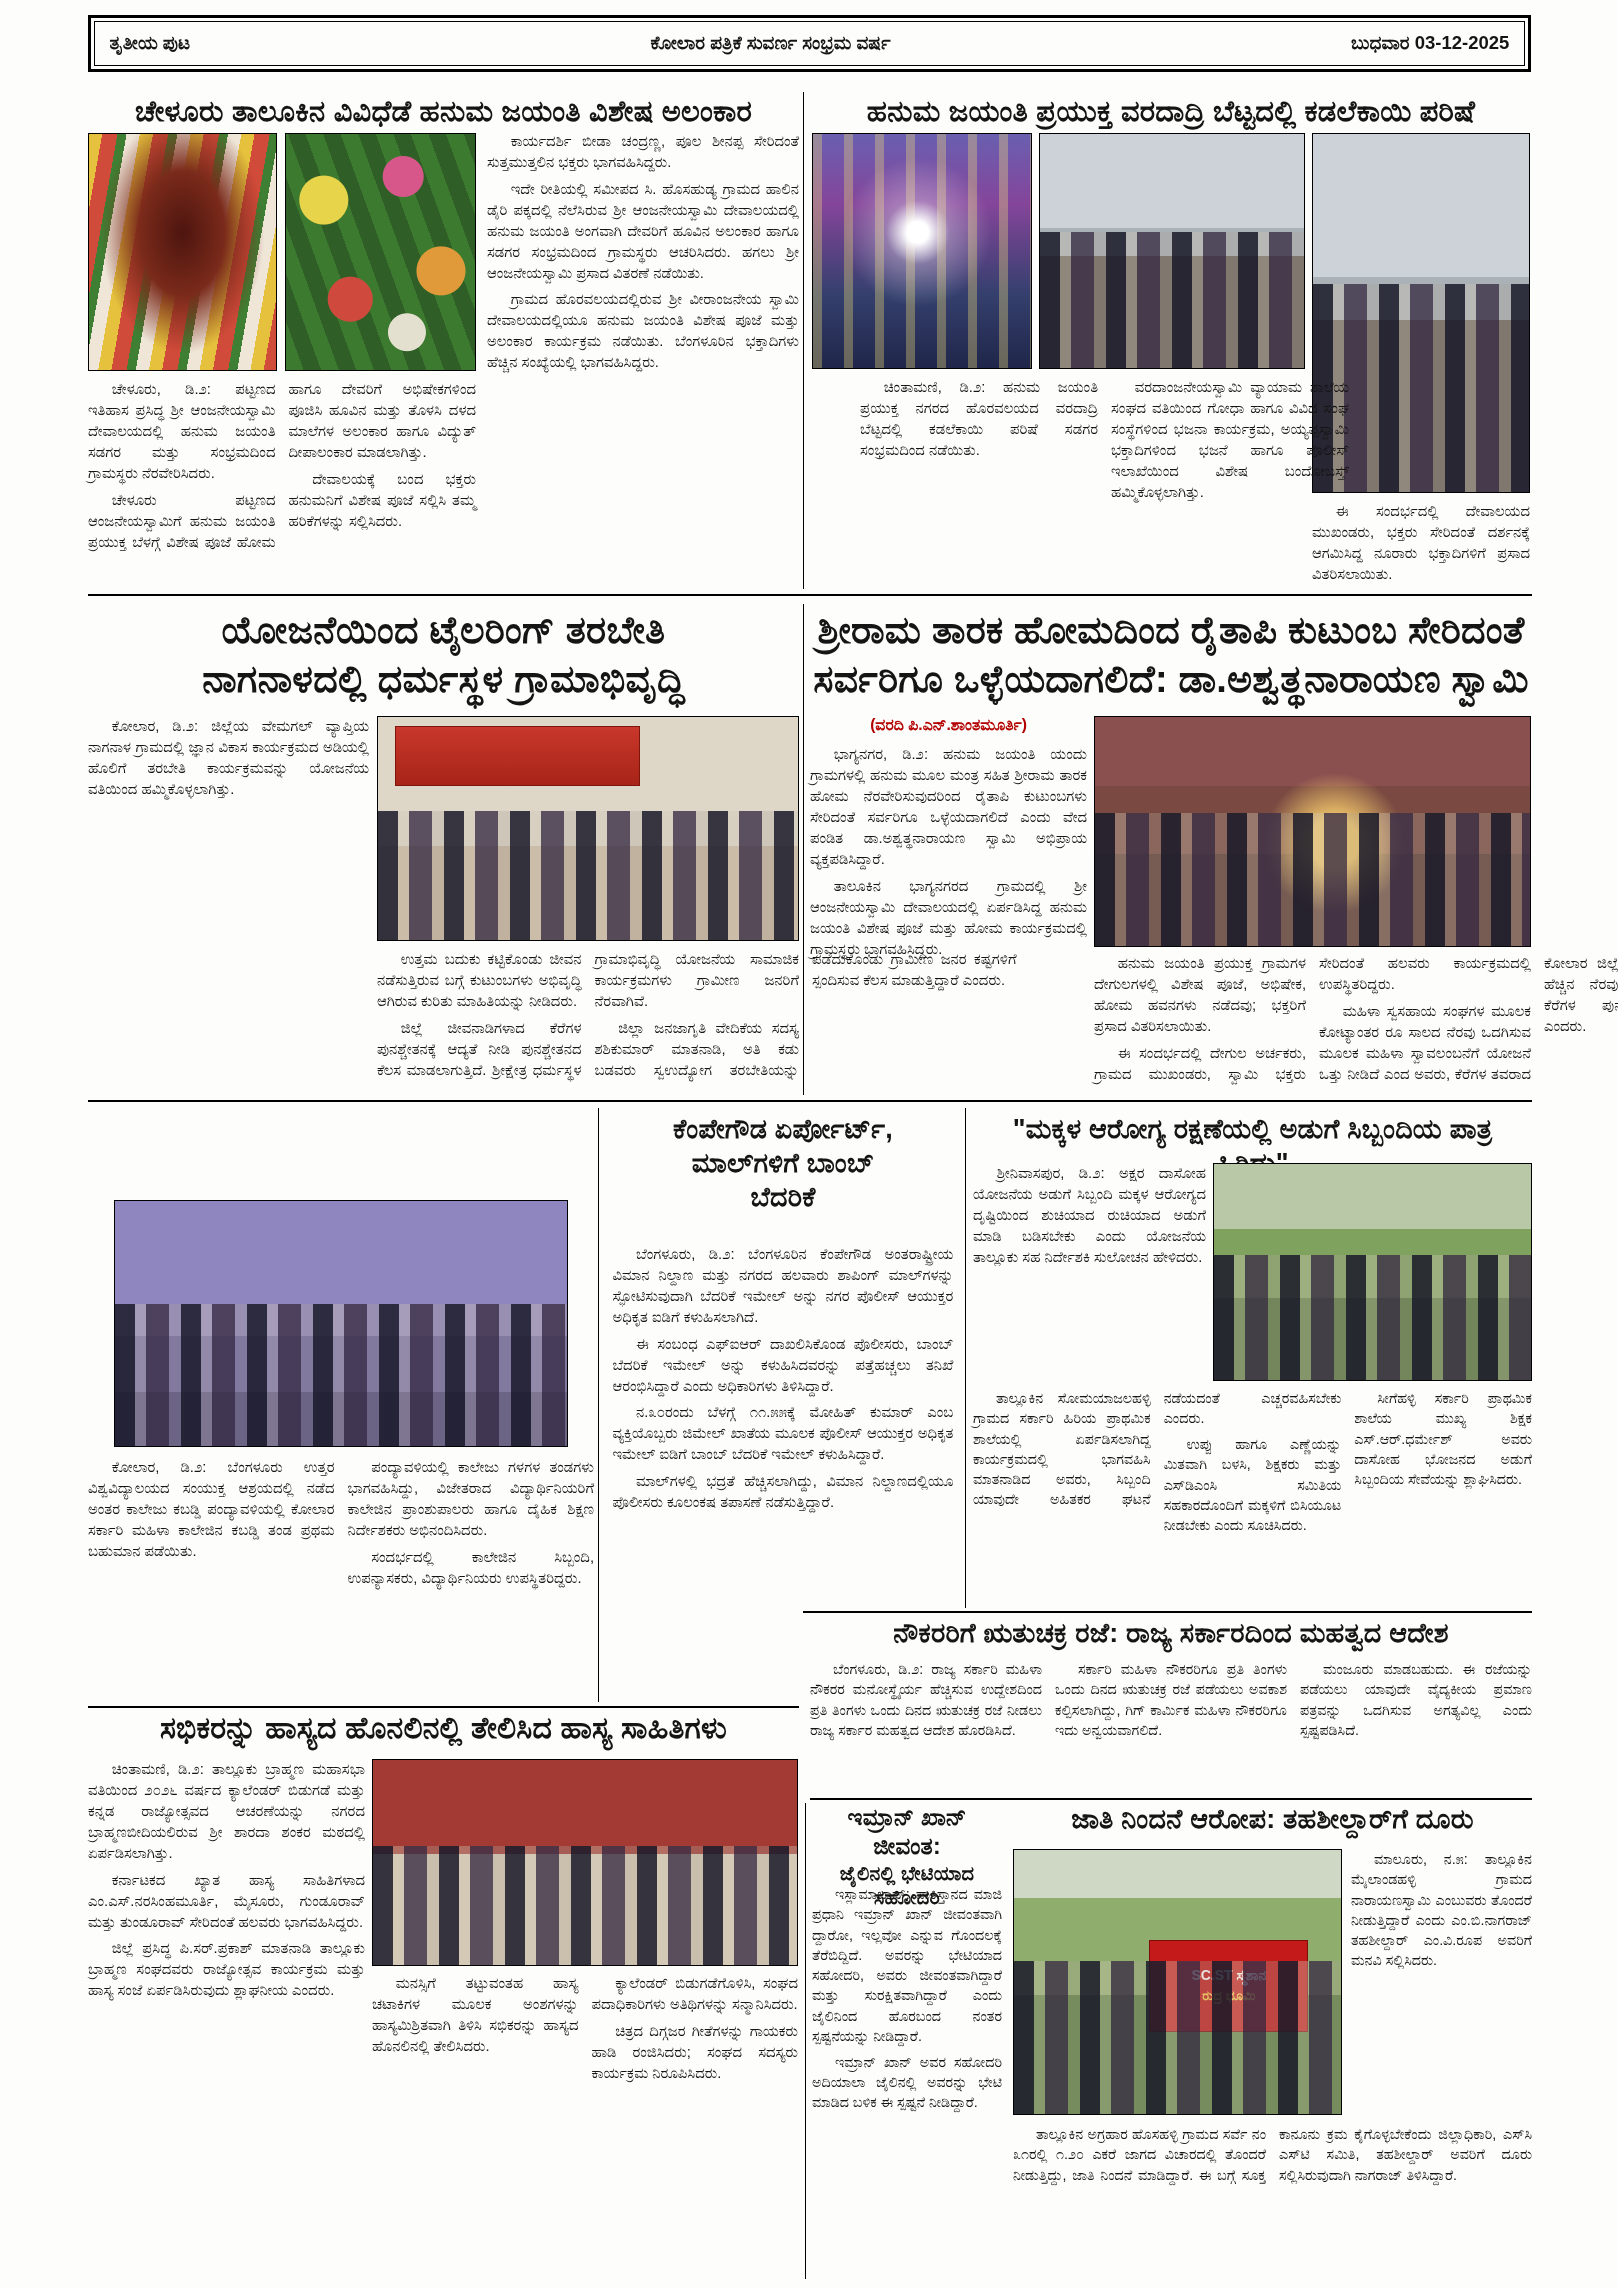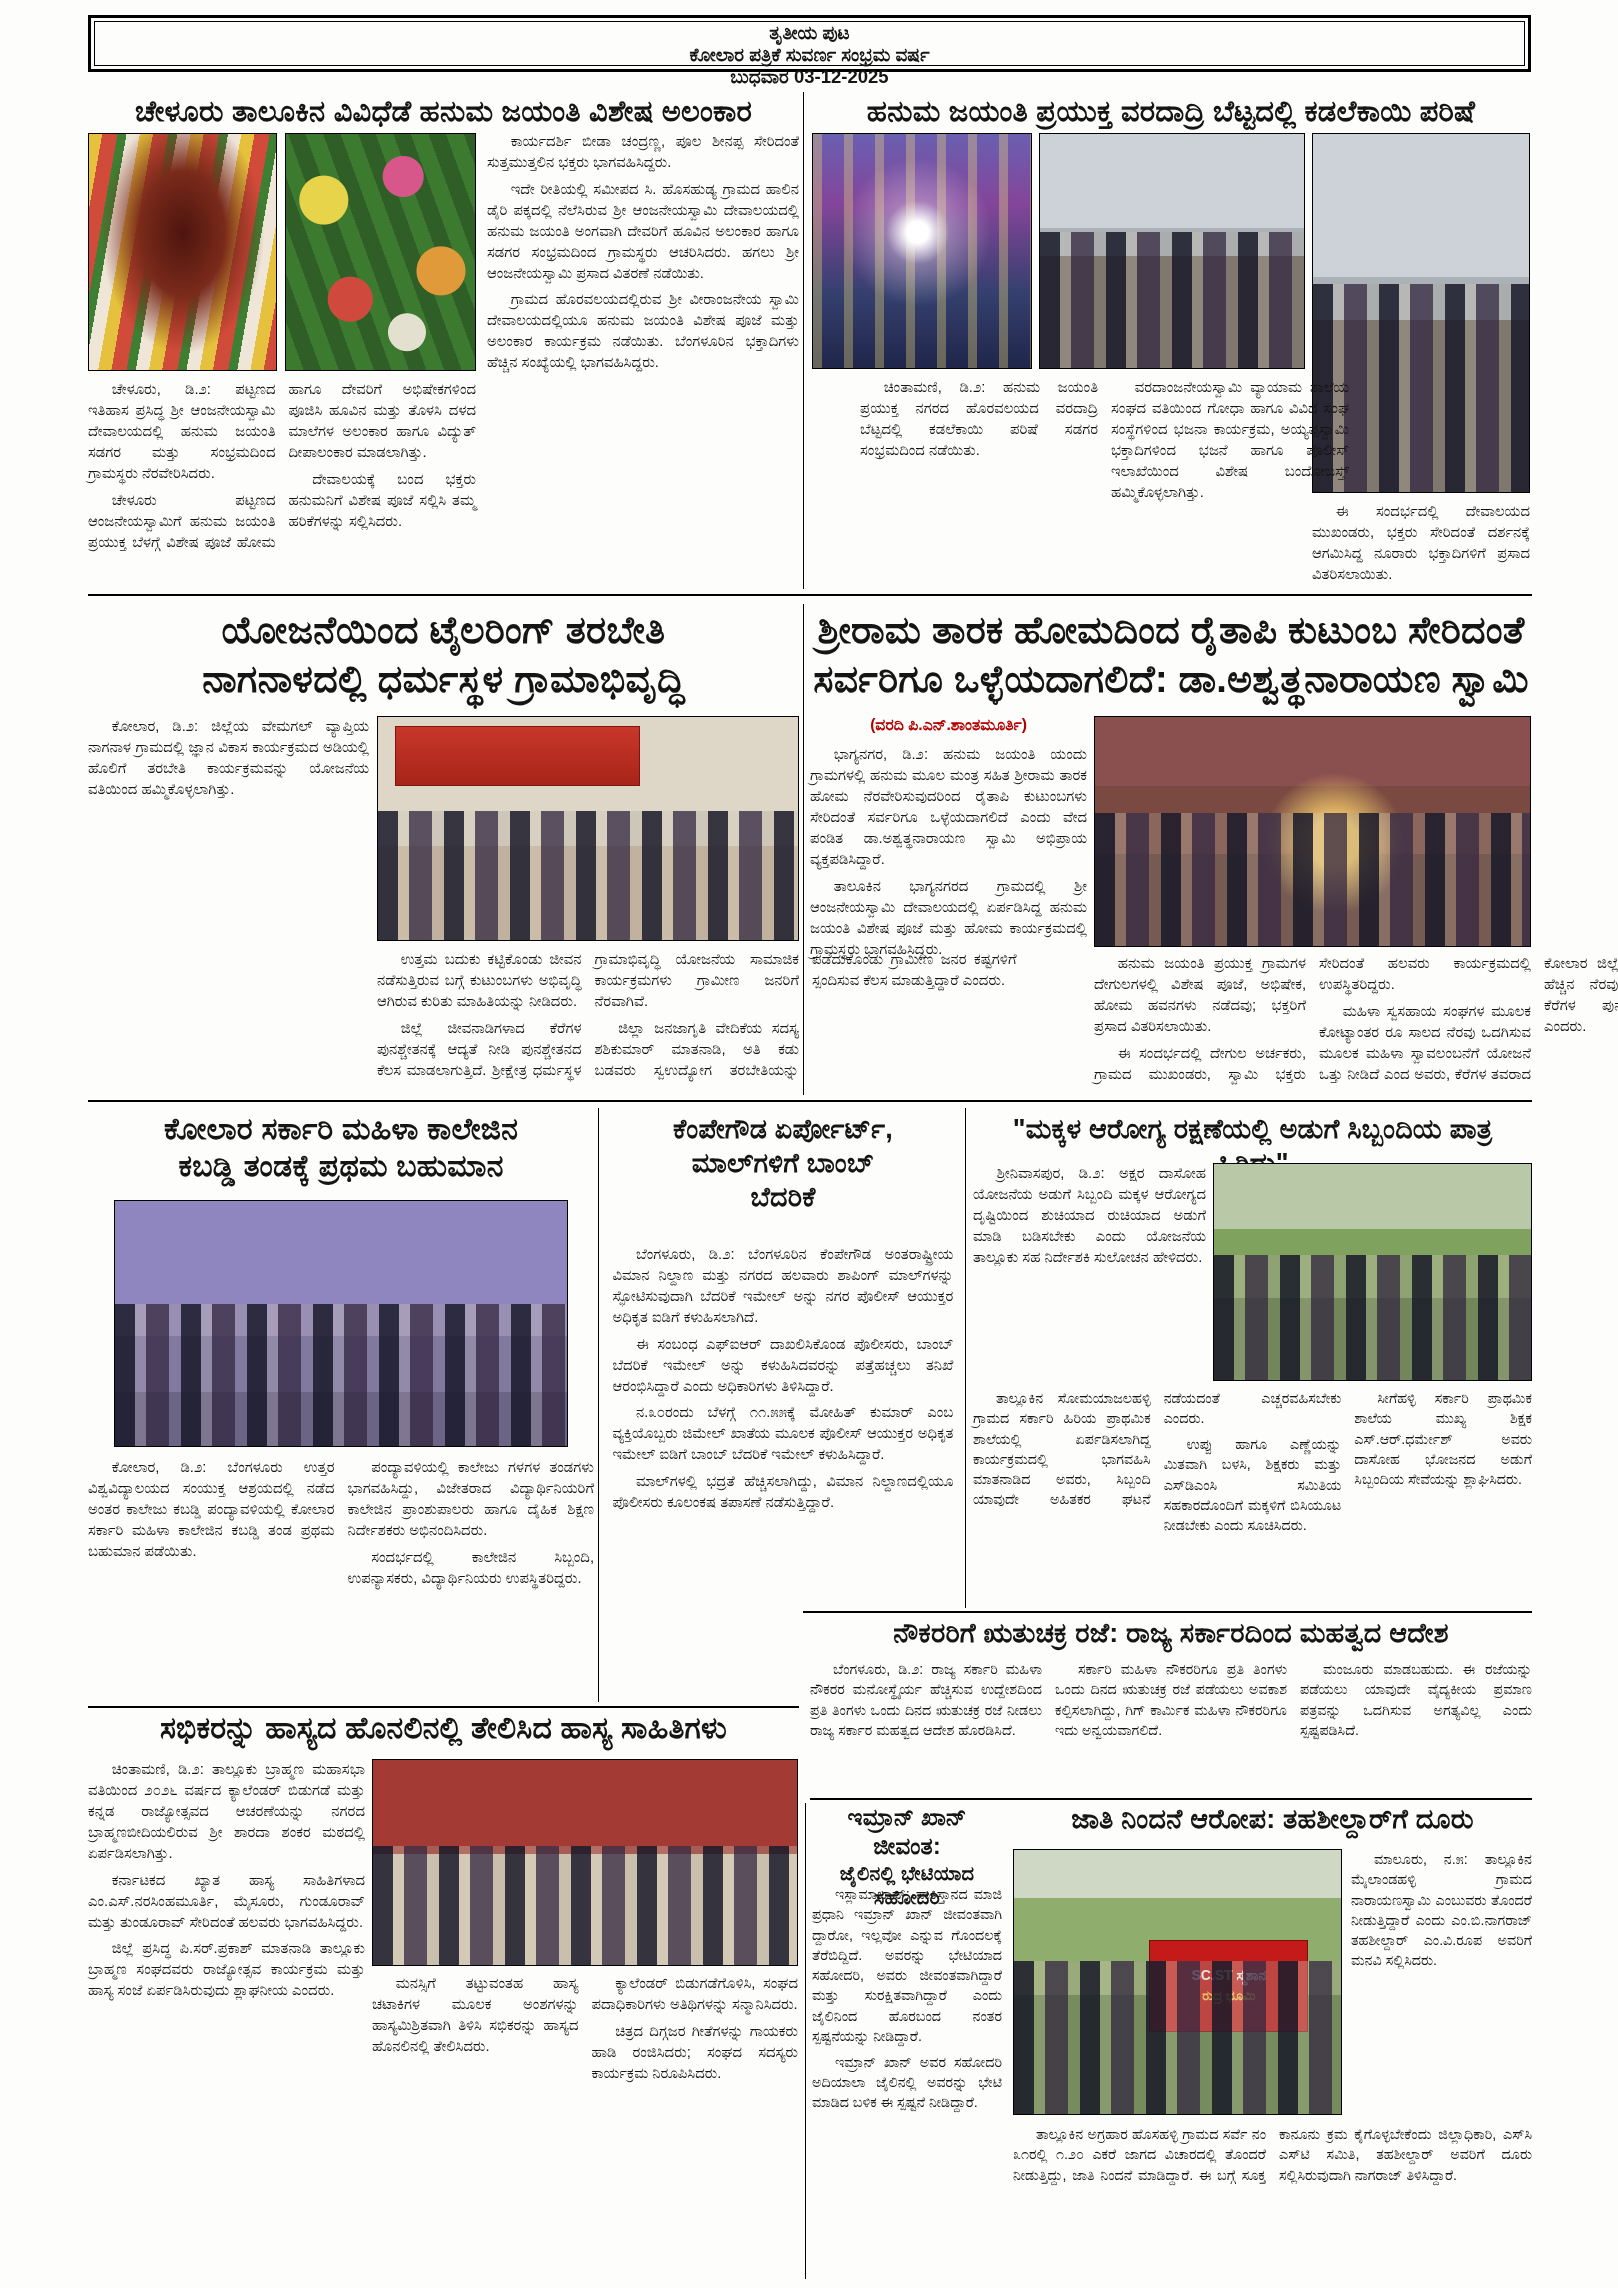--- a/index.html
+++ b/index.html
@@ -3,21 +3,21 @@
 <meta charset="utf-8">
 <style>
   html,body{margin:0;padding:0;background:#d9d9d9;}
   .page{position:relative;width:1619px;height:2289px;margin:0 auto;background:#fdfdfb;
         font-family:"Liberation Sans",sans-serif;color:#151515;overflow:hidden;}
   
   .masthead{position:absolute;left:88px;top:14.8px;width:1443px;height:57px;
             border:3.7px solid #000;box-sizing:border-box;}
   .masthead-inner{position:absolute;inset:2.8px;border:0.9px solid #000;
             display:flex;align-items:center;justify-content:space-between;
-            padding:0 14.8px;font-weight:bold;font-size:18.5px;flex-direction:column;}
+            padding:0 14.8px;font-weight:bold;font-size:18.5px;}
   
   .hl{font-weight:bold;text-align:center;line-height:1.25;letter-spacing:0.2px;}
   .hl-top{font-size:29px;}
   .hl-big{font-size:38px;line-height:1.3;}
   .hl-mid{font-size:30px;}
   .hl-sm{font-size:27px;}
   .hl-xs{font-size:23px;}
   
   .bt{font-size:14.8px;line-height:1.42;text-align:justify;}
   .bt p{margin:0 0 5.5px 0;text-indent:1.6em;}
@@ -146,24 +146,20 @@
     <div class="bt cols2 abs" style="left:284px;top:353px;width:437px;height:142px;">
       <p>ಹನುಮ ಜಯಂತಿ ಪ್ರಯುಕ್ತ ಗ್ರಾಮಗಳ ದೇಗುಲಗಳಲ್ಲಿ ವಿಶೇಷ ಪೂಜೆ, ಅಭಿಷೇಕ, ಹೋಮ ಹವನಗಳು ನಡೆದವು; ಭಕ್ತರಿಗೆ ಪ್ರಸಾದ ವಿತರಿಸಲಾಯಿತು.</p>
       <p>ಈ ಸಂದರ್ಭದಲ್ಲಿ ದೇಗುಲ ಅರ್ಚಕರು, ಗ್ರಾಮದ ಮುಖಂಡರು, ಸ್ವಾಮಿ ಭಕ್ತರು ಸೇರಿದಂತೆ ಹಲವರು ಕಾರ್ಯಕ್ರಮದಲ್ಲಿ ಉಪಸ್ಥಿತರಿದ್ದರು.</p>
       <p>ಮಹಿಳಾ ಸ್ವಸಹಾಯ ಸಂಘಗಳ ಮೂಲಕ ಕೋಟ್ಯಾಂತರ ರೂ ಸಾಲದ ನೆರವು ಒದಗಿಸುವ ಮೂಲಕ ಮಹಿಳಾ ಸ್ವಾವಲಂಬನೆಗೆ ಯೋಜನೆ ಒತ್ತು ನೀಡಿದೆ ಎಂದ ಅವರು, ಕೆರೆಗಳ ತವರಾದ ಕೋಲಾರ ಜಿಲ್ಲೆಯಲ್ಲಿ ಕೆರೆಗಳ ಪುನಶ್ಚೇತನಕ್ಕೆ ಹೆಚ್ಚಿನ ನೆರವು ಒದಗಿಸಲಾಗಿದ್ದು, ಅನೇಕ ಕೆರೆಗಳ ಪುನರುಜ್ಜೀವನ ಮಾಡಲಾಗಿದೆ ಎಂದರು.</p>
     </div>
   </div>
 
   <div class="hr" style="left:88px;top:1100px;width:1444px;"></div>
 
   <div class="abs" style="left:88px;top:1106px;width:506px;height:598px;">
-    <div class="hl hl-mid abs" style="left:0;top:3.7px;width:506px;">
-      <div>ಕೋಲಾರ ಸರ್ಕಾರಿ ಮಹಿಳಾ ಕಾಲೇಜಿನ</div>
-      <div>ಕಬಡ್ಡಿ ತಂಡಕ್ಕೆ ಪ್ರಥಮ ಬಹುಮಾನ</div>
-    </div>
     <div class="ph ph-team figures" style="left:26px;top:94px;width:454px;height:247px;"></div>
     <div class="bt cols2 abs" style="left:0;top:351px;width:506px;height:242px;">
       <p>ಕೋಲಾರ, ಡಿ.೨: ಬೆಂಗಳೂರು ಉತ್ತರ ವಿಶ್ವವಿದ್ಯಾಲಯದ ಸಂಯುಕ್ತ ಆಶ್ರಯದಲ್ಲಿ ನಡೆದ ಅಂತರ ಕಾಲೇಜು ಕಬಡ್ಡಿ ಪಂದ್ಯಾವಳಿಯಲ್ಲಿ ಕೋಲಾರ ಸರ್ಕಾರಿ ಮಹಿಳಾ ಕಾಲೇಜಿನ ಕಬಡ್ಡಿ ತಂಡ ಪ್ರಥಮ ಬಹುಮಾನ ಪಡೆಯಿತು.</p>
       <p>ಪಂದ್ಯಾವಳಿಯಲ್ಲಿ ಕಾಲೇಜು ಗಳಗಳ ತಂಡಗಳು ಭಾಗವಹಿಸಿದ್ದು, ವಿಜೇತರಾದ ವಿದ್ಯಾರ್ಥಿನಿಯರಿಗೆ ಕಾಲೇಜಿನ ಪ್ರಾಂಶುಪಾಲರು ಹಾಗೂ ದೈಹಿಕ ಶಿಕ್ಷಣ ನಿರ್ದೇಶಕರು ಅಭಿನಂದಿಸಿದರು.</p>
       <p>ಸಂದರ್ಭದಲ್ಲಿ ಕಾಲೇಜಿನ ಸಿಬ್ಬಂದಿ, ಉಪನ್ಯಾಸಕರು, ವಿದ್ಯಾರ್ಥಿನಿಯರು ಉಪಸ್ಥಿತರಿದ್ದರು.</p>
     </div>
   </div>
 
   <div class="vr" style="left:598px;top:1108px;height:594px;"></div>
 

